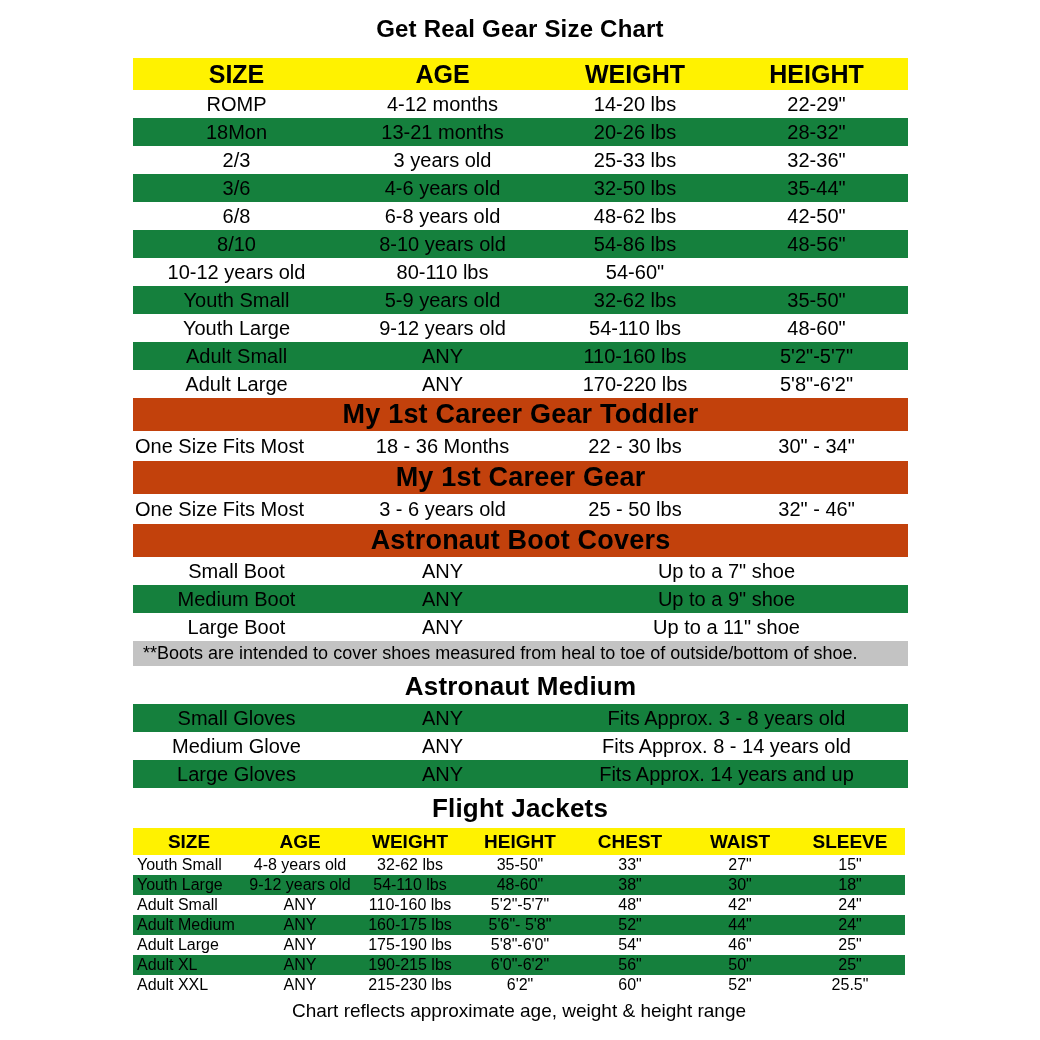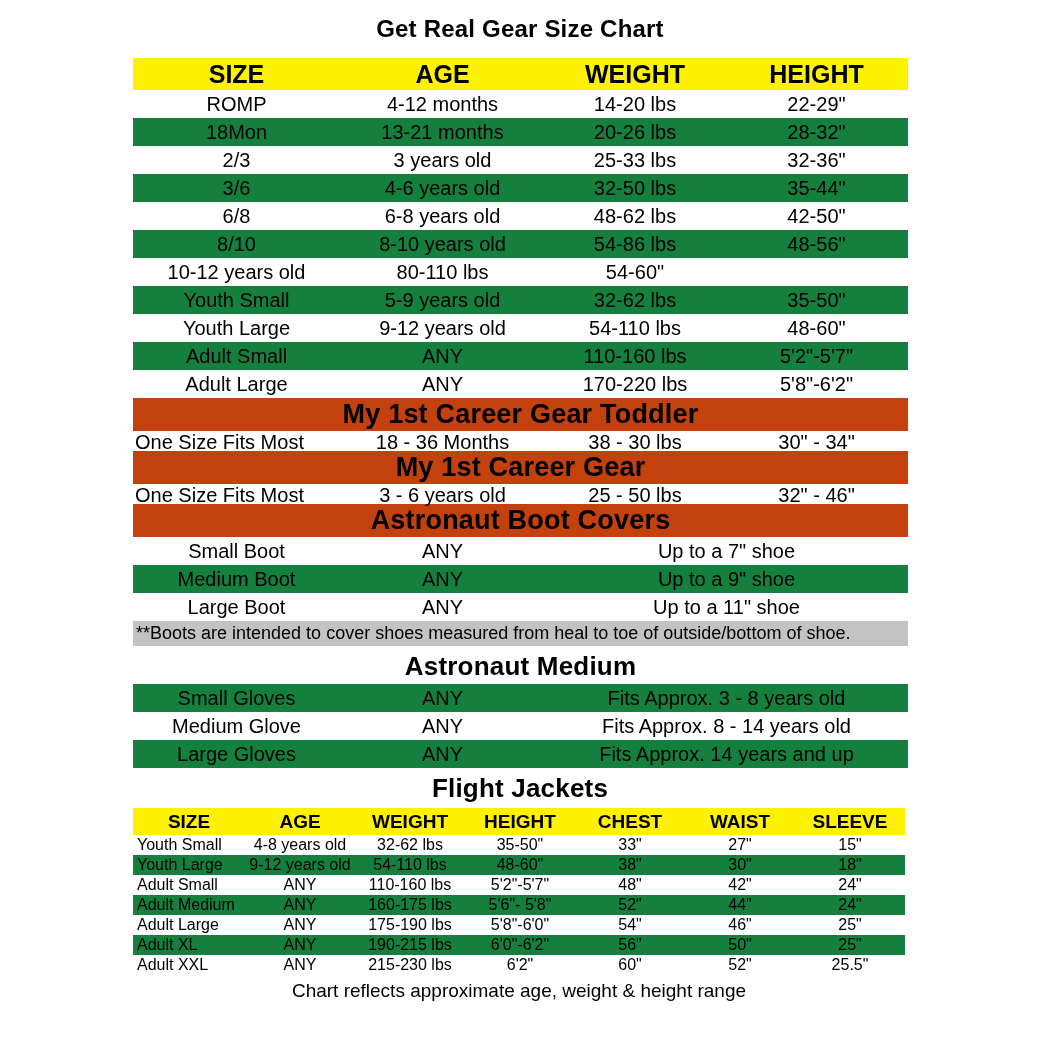--- a/index.html
+++ b/index.html
@@ -9,27 +9,27 @@
   .tbl{width:775px;margin-left:133px;}
   .tbl-fj{width:772px;margin-left:133px;}
 
   .row4{display:grid;grid-template-columns:207px 205px 180px 183px;}
   .row3{display:grid;grid-template-columns:207px 205px 363px;}
   .row7{display:grid;grid-template-columns:112px 110px 110px 110px 110px 110px 110px;}
   .row4>div,.row3>div,.row7>div{display:flex;align-items:center;justify-content:center;white-space:nowrap;}
 
   .head-main{height:32px;font-size:25px;font-weight:bold;background:#FFF200;}
   .r-main{height:28px;font-size:20px;}
-  .r-career{height:20px;font-size:20px;}
+  .r-career{height:30px;font-size:20px;}
   .r-career>div:first-child{justify-content:flex-start;padding-left:2px;}
   .band{height:33px;font-size:27px;font-weight:bold;display:flex;align-items:center;justify-content:center;background:#c2410c;letter-spacing:.2px;}
   .wtitle{font-size:26px;font-weight:bold;text-align:center;line-height:32px;letter-spacing:.2px;}
   .gloves-title{margin:4px 0 2px 0;}
   .fj-title{margin:4px 0 4px 0;}
-  .note-band{height:25px;font-size:18px;display:flex;align-items:center;background:#C3C3C3;padding-left:3px;box-sizing:border-box;}
+  .note-band{height:25px;font-size:18px;display:flex;align-items:center;background:#C3C3C3;padding-left:10px;box-sizing:border-box;}
   .fj-head{height:27px;font-size:19px;font-weight:bold;background:#FFF200;}
   .r-fj{height:20px;font-size:16px;}
   .r-fj>div:first-child{justify-content:flex-start;padding-left:4px;}
   .gray{background:#15803d;}
   .footer-note{width:772px;margin-left:133px;text-align:center;font-size:19px;margin-top:5px;}
 </style>
 </head>
 <body>
 
 <div class="page">
@@ -107,21 +107,21 @@
       <div>Adult Large</div>
       <div>ANY</div>
       <div>170-220 lbs</div>
       <div>5'8"-6'2"</div>
     </div>
 
     <div class="band">My 1st Career Gear Toddler</div>
     <div class="row4 r-career">
       <div>One Size Fits Most</div>
       <div>18 - 36 Months</div>
-      <div>38 - 30 lbs</div>
+      <div>22 - 30 lbs</div>
       <div>30" - 34"</div>
     </div>
 
     <div class="band">My 1st Career Gear</div>
     <div class="row4 r-career">
       <div>One Size Fits Most</div>
       <div>3 - 6 years old</div>
       <div>25 - 50 lbs</div>
       <div>32" - 46"</div>
     </div>

